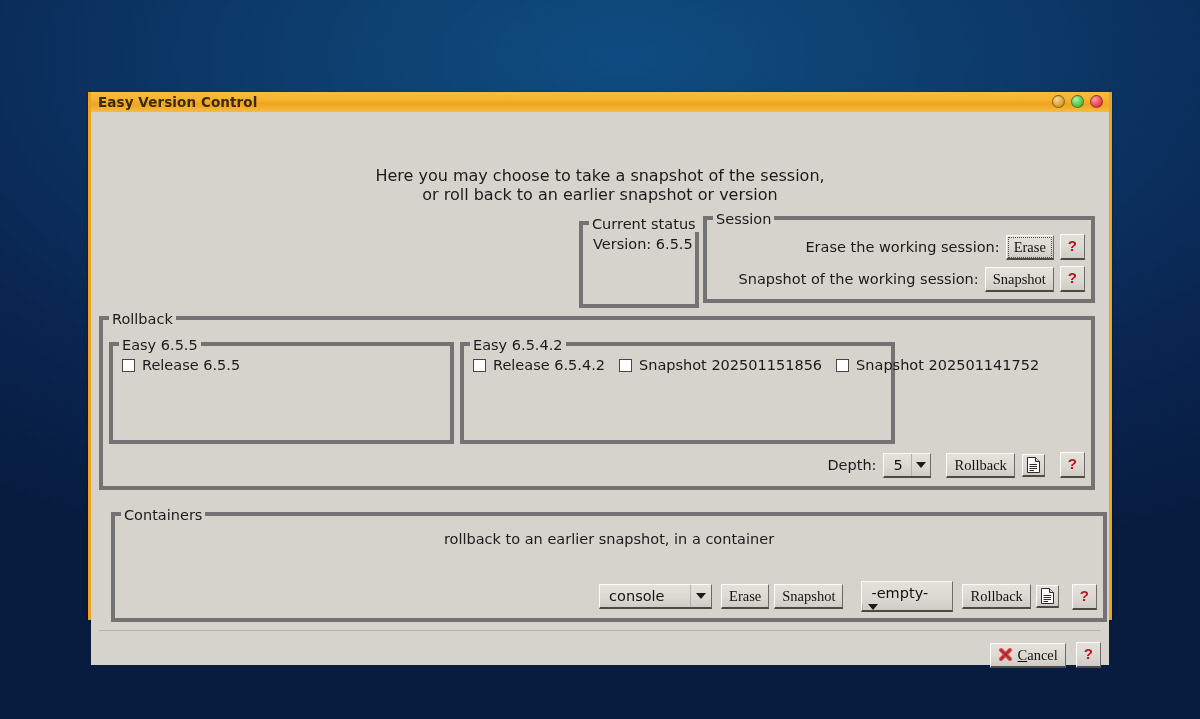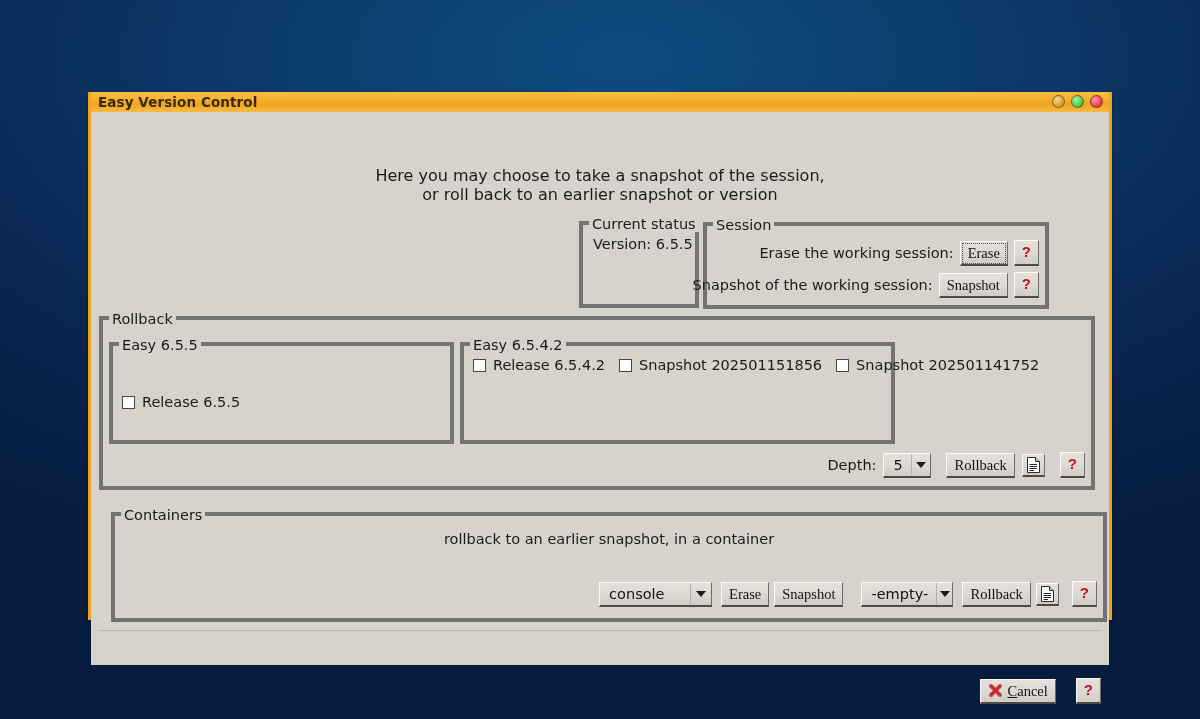--- a/index.html
+++ b/index.html
@@ -227,42 +227,42 @@
     <div class="intro">
       <div>Here you may choose to take a snapshot of the session,</div>
       <div>or roll back to an earlier snapshot or version</div>
     </div>
 
     <div class="groupbox" style="left:488px; top:61px; width:120px; height:87px;">
       <div class="gb-title">Current status</div>
       <div class="label" style="position:absolute; left:10px; top:11px;">Version: 6.5.5</div>
     </div>
 
-    <div class="groupbox" style="left:612px; top:62px; width:346px; height:87px;">
+    <div class="groupbox" style="left:612px; top:56px; width:392px; height:87px;">
       <div class="gb-title">Session</div>
 
       <div style="position:absolute; left:0; top:14px; width:100%; display:flex; align-items:center; justify-content:flex-end; gap:6px; padding-right:6px; box-sizing:border-box;">
         <span class="label">Erase the working session:</span>
         <button class="btn focus">Erase</button>
         <button class="help-btn">?</button>
       </div>
 
       <div style="position:absolute; left:0; top:46px; width:100%; display:flex; align-items:center; justify-content:flex-end; gap:6px; padding-right:6px; box-sizing:border-box;">
         <span class="label">Snapshot of the working session:</span>
         <button class="btn">Snapshot</button>
         <button class="help-btn">?</button>
       </div>
     </div>
 
     <div class="groupbox" style="left:8px; top:156px; width:996px; height:174px;">
       <div class="gb-title">Rollback</div>
 
       <div class="groupbox" style="left:6px; top:22px; width:345px; height:102px;">
         <div class="gb-title">Easy 6.5.5</div>
-        <div style="position:absolute; left:9px; top:11px; display:flex; flex-direction:column; gap:14px;margin-top:37px;">
+        <div style="position:absolute; left:9px; top:11px; display:flex; flex-direction:column; gap:14px;">
           <div class="checkrow">
             <span class="cb"></span>
             <span class="cb-label">Release 6.5.5</span>
           </div>
         </div>
       </div>
 
       <div class="groupbox" style="left:357px; top:22px; width:435px; height:102px;">
         <div class="gb-title">Easy 6.5.4.2</div>
         <div style="position:absolute; left:9px; top:11px; display:flex; gap:14px;">
@@ -313,21 +313,21 @@
         <div class="label" style="display:block; line-height:19px;">rollback to an earlier snapshot, in a container</div>
       </div>
 
       <div style="position:absolute; right:6px; top:65px; display:flex; align-items:center; gap:5px;">
         <div class="combo" style="width:113px;">
           <span class="combo-value">console</span>
           <span class="combo-arrow"></span>
         </div>
         <button class="btn" style="margin-left:4px;">Erase</button>
         <button class="btn">Snapshot</button>
-        <div class="combo" style="width:92px; margin-left:13px;">
+        <div class="combo" style="width:92px; margin-left:13px;flex-direction:column;">
           <span class="combo-value">-empty-</span>
           <span class="combo-arrow"></span>
         </div>
         <button class="btn" style="margin-left:4px;">Rollback</button>
         <button class="btn btn-icon">
           <span class="doc-icon">
             <svg width="13" height="16" viewBox="0 0 13 16">
               <path d="M0.5 0.5 H8.5 L12.5 4.5 V15.5 H0.5 Z" fill="#ffffff" stroke="#2b2b2b" stroke-width="1"></path>
               <path d="M8.5 0.5 V4.5 H12.5" fill="#cfcfcf" stroke="#2b2b2b" stroke-width="1"></path>
               <g stroke="#2b2b2b" stroke-width="1">
@@ -338,21 +338,21 @@
               </g>
             </svg>
           </span>
         </button>
         <button class="help-btn" style="margin-left:8px;">?</button>
       </div>
     </div>
 
     <div class="sep" style="top:470px;"></div>
 
-    <div style="position:absolute; right:8px; top:482px; display:flex; align-items:center; gap:20px;margin-top:36px;">
+    <div style="position:absolute; right:8px; top:482px; display:flex; align-items:center; gap:10px;">
       <button class="btn" style="display:flex; align-items:center; gap:5px;">
         <span class="x-icon">
           <svg width="15" height="15" viewBox="0 0 15 15">
             <g stroke="#d24a4a" stroke-width="4" stroke-linecap="round">
               <line x1="3" y1="3" x2="12" y2="12"></line>
               <line x1="12" y1="3" x2="3" y2="12"></line>
             </g>
             <g stroke="#b01f2e" stroke-width="1.4" stroke-linecap="round">
               <line x1="3" y1="3" x2="12" y2="12"></line>
               <line x1="12" y1="3" x2="3" y2="12"></line>

